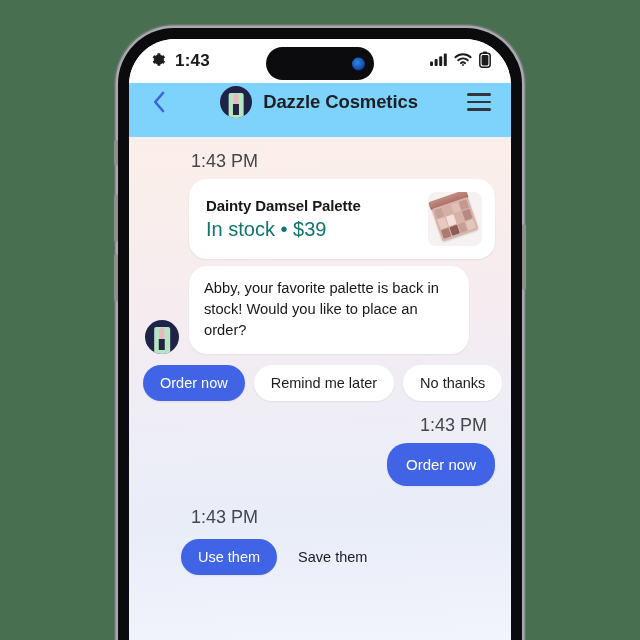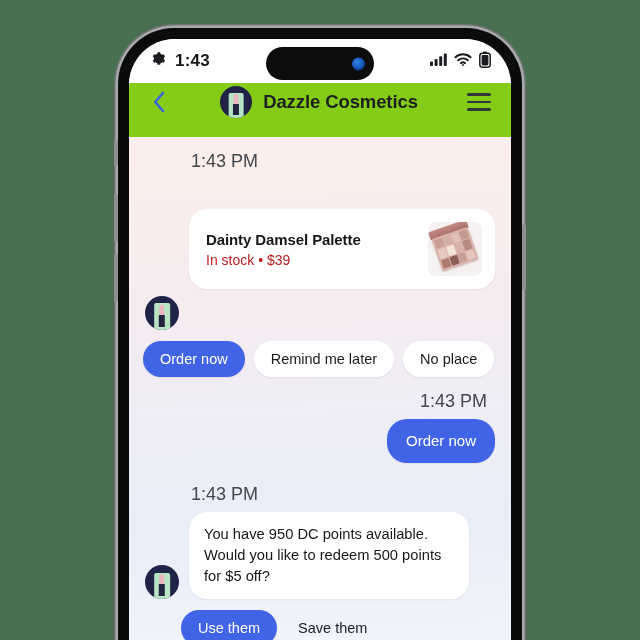--- a/index.html
+++ b/index.html
@@ -59,21 +59,21 @@
     flex: 0 0 44px;
     background: #fff;
     display: flex;
     align-items: center;
     justify-content: space-between;
     padding: 0 20px 0 22px;
     z-index: 5;
   }
   .status-left {
     display: flex;
-    align-items: flex-start;
+    align-items: flex-end;
     gap: 9px;
   }
   .status-time {
     font-size: 17px;
     font-weight: bold;
     color: #18191b;
     letter-spacing: .2px;
   }
   .status-right {
     display: flex;
@@ -99,21 +99,21 @@
     transform: translateY(-50%);
     width: 13px;
     height: 13px;
     border-radius: 50%;
     background: radial-gradient(circle at 40% 38%, #2d8ae0 0%, #1551b8 55%, #08102c 100%);
   }
 
   
   .navbar {
     flex: 0 0 54px;
-    background: #84cc16;
+    background: #7dd3fc;
     display: flex;
     align-items: center;
     padding: 0 20px 16px 18px;
     position: relative;
     z-index: 4;
     justify-content: space-between;
   }
   .nav-back {
     width: 24px;
     height: 24px;
@@ -246,33 +246,32 @@
   
   .product-card {
     background: #fff;
     border-radius: 18px;
     padding: 13px 13px 13px 17px;
     display: flex;
     align-items: center;
     gap: 14px;
     box-shadow: 0 1px 2px rgba(25,30,60,.07);
     width: 100%;
-    margin-top: 30px;
   }
   .product-text { flex: 1; min-width: 0; }
   .product-title {
     font-size: 15px;
     font-weight: bold;
     color: #16181c;
     margin-bottom: 4px;
     letter-spacing: -0.1px;
   }
   .product-meta {
-    font-size: 14px;
-    color: #b91c1c;
+    font-size: 20px;
+    color: #0f766e;
   }
   .product-thumb {
     width: 54px;
     height: 54px;
     flex: none;
     border-radius: 8px;
     background: #f5f2f1;
     position: relative;
     overflow: hidden;
   }
@@ -466,46 +465,37 @@
         </div>
 
         <div class="row">
           <div class="avatar-slot">
             <div class="avatar avatar-msg">
               <span class="tube"></span>
               <span class="stick"></span>
               <span class="base"></span>
             </div>
           </div>
+          <div class="bubble">Abby, your favorite palette is back in stock! Would you like to place an order?</div>
         </div>
 
         <div class="quick-replies">
           <div class="chip primary">Order now</div>
           <div class="chip">Remind me later</div>
-          <div class="chip">No place</div>
+          <div class="chip">No thanks</div>
         </div>
 
         <div class="ts right">1:43 PM</div>
         <div class="row right">
           <div class="bubble me">Order now</div>
         </div>
 
         <div class="spacer-sm"></div>
 
         <div class="ts">1:43 PM</div>
-        <div class="row">
-          <div class="avatar-slot">
-            <div class="avatar avatar-msg">
-              <span class="tube"></span>
-              <span class="stick"></span>
-              <span class="base"></span>
-            </div>
-          </div>
-          <div class="bubble">You have 950 DC points available. Would you like to redeem 500 points for $5 off?</div>
-        </div>
 
         <div class="quick-replies second">
           <div class="chip primary">Use them</div>
           <div class="chip plain">Save them</div>
         </div>
 
       </div>
     </div>
   </div>
 </div>

